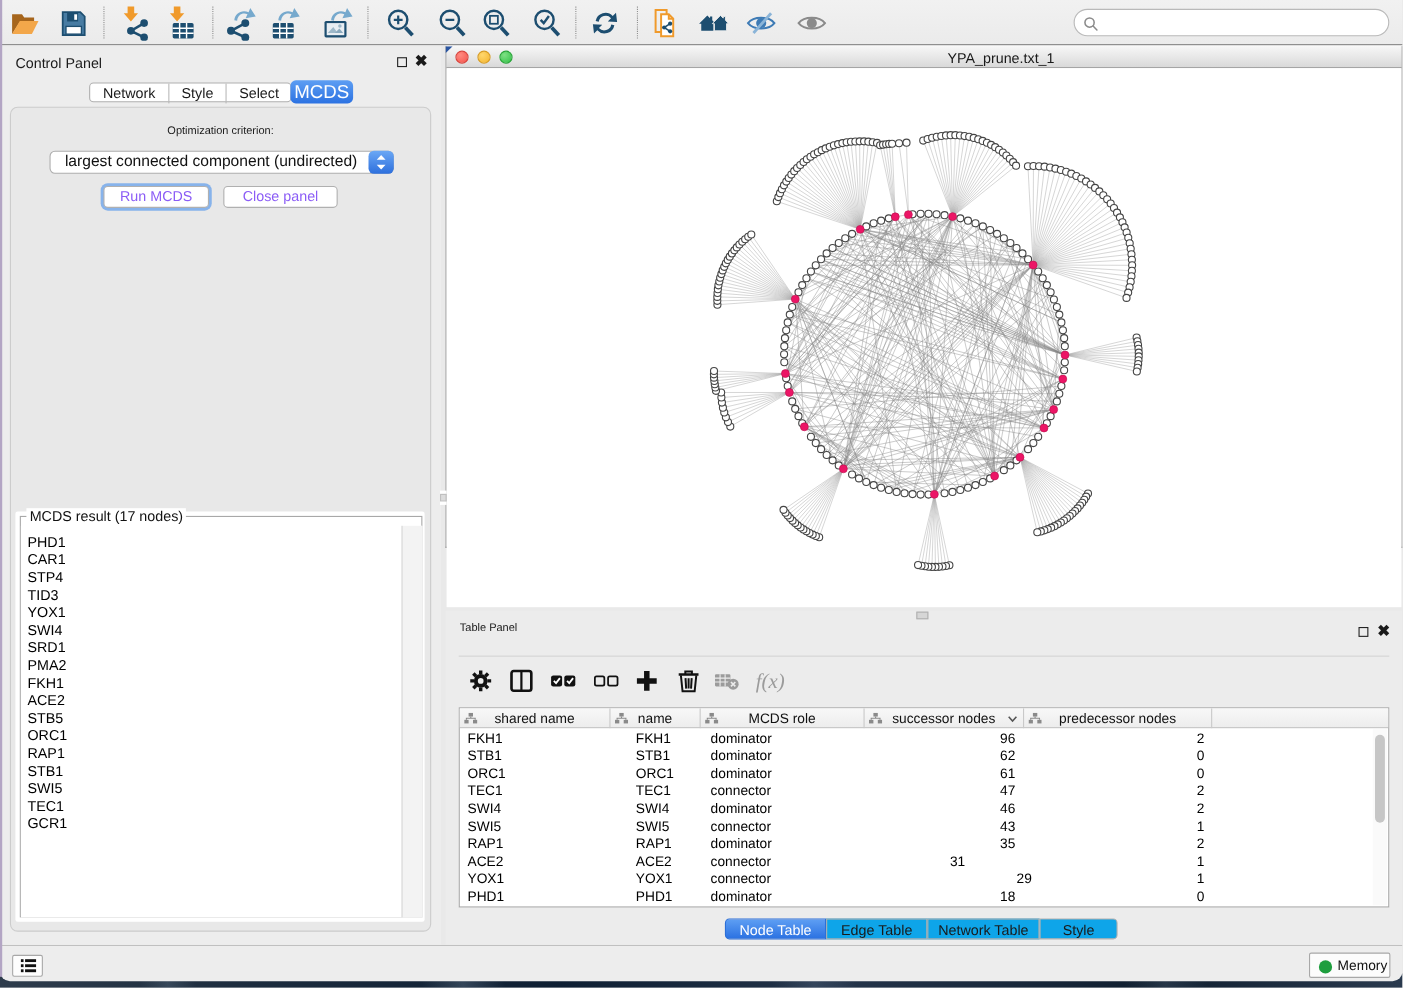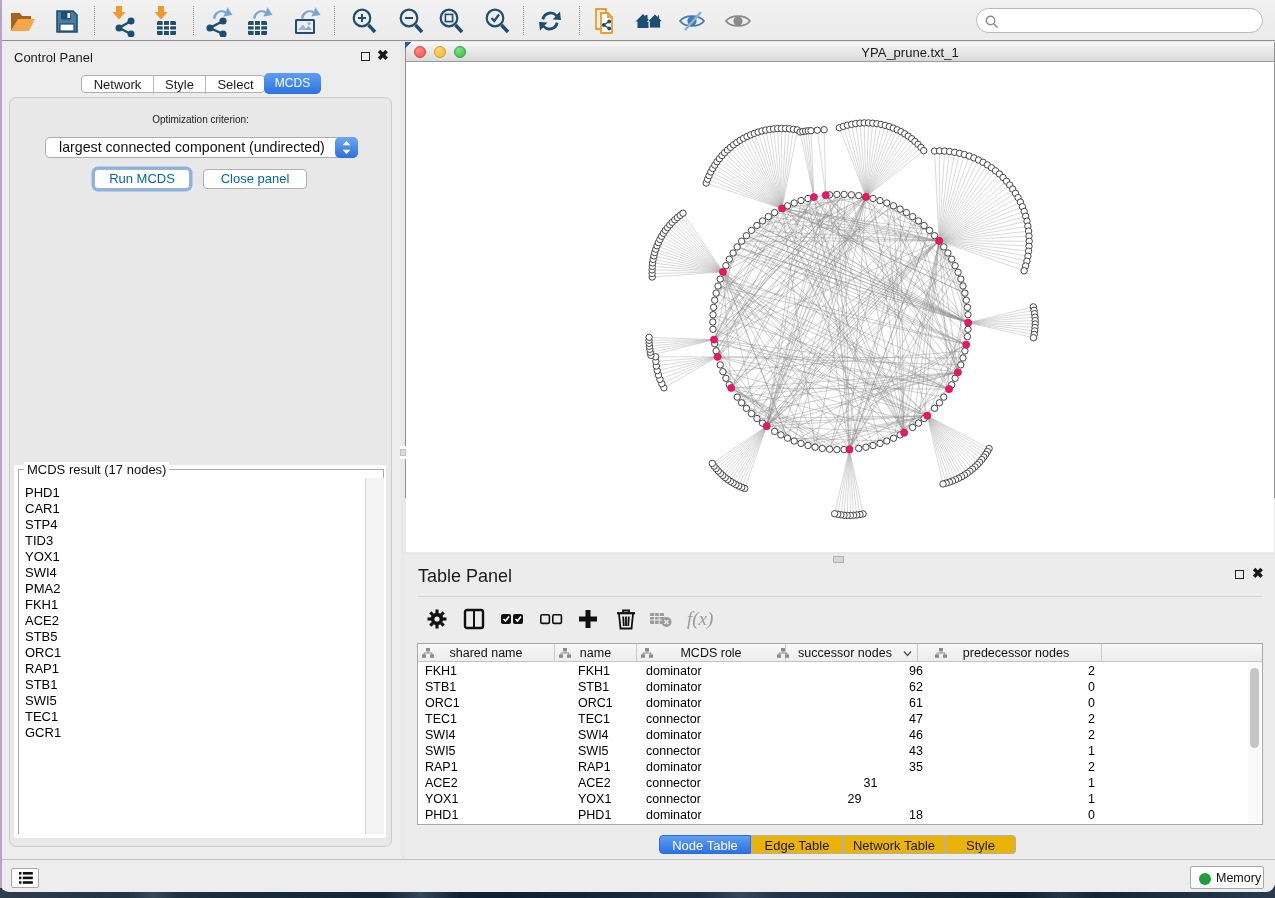--- a/index.html
+++ b/index.html
@@ -27,30 +27,30 @@
   background:#e8e8e8; border:1px solid #cccccc; border-radius:7px; }
 #mcds-white { position:absolute; left:14px; top:423px; width:372px; height:373px;
   background:#fff; border-radius:2px; }
 #tabbar { position:absolute; left:81px; top:33px; width:184px; height:18px;
   background:#fff; border:1px solid #b0b0b0; border-radius:4px; }
 .tabdiv { position:absolute; top:0; width:0; height:18px; border-left:1px solid #b9b9b9; }
 .tab { position:absolute; top:0; height:18px; line-height:18px; text-align:center;
   font-size:13px; color:#1a1a1a; }
 #tab-mcds { position:absolute; left:264px; top:31px; width:57px; height:21px;
   background:linear-gradient(#5d9ef3,#2c72e2); border-radius:5px; color:#fff;
-  font-size:12px; text-align:center; line-height:21px; }
+  font-size:17px; text-align:center; line-height:21px; }
 #opt-label { position:absolute; left:0; top:72px; width:401px; text-align:center;
   font-size:10px; color:#1a1a1a; }
 #dropdown { position:absolute; left:45px; top:95px; width:313px; height:21px;
   background:#fff; border:1px solid #adadad; border-radius:5px;text-decoration:underline; }
 #dropdown .dtext { position:absolute; left:13px; top:0; line-height:19px; font-size:14.2px; color:#111; }
 #dropdown .spin { position:absolute; right:-1px; top:-1px; width:23px; height:21px;
   background:linear-gradient(#6ba8f5,#2d6fdd); border-radius:5px; }
 .btn { position:absolute; height:20px; background:#fff; border:1px solid #b0b0b0;
-  border-radius:4px; font-size:13px; color:#0369a1; text-align:center; line-height:18px; }
+  border-radius:4px; font-size:13px; color:#8b5cf6; text-align:center; line-height:18px; }
 #btn-run { left:94px; top:127px; width:96px; box-shadow:0 0 0 2.5px rgba(110,165,235,.8); }
 #btn-close { left:203px; top:127px; width:104px; }
 #fieldset { position:absolute; left:18px; top:427px; width:366px; height:365px;
   border:1px solid #a8a8a8; }
 #fieldset .legend { position:absolute; left:5px; top:-8px; background:#fff;
   font-size:13px; color:#111; padding:0 3px; }
 #mlist { position:absolute; left:0px; top:8px; width:365px; height:356px;
   background:#fff; font-size:13px; color:#000; }
 #mlist .li { height:16px; line-height:16px; padding-left:6px; }
 #mlist { padding-top:7px; }
@@ -63,41 +63,41 @@
 #nettitle { position:absolute; left:0; top:0; width:868px; height:20px;
   background:linear-gradient(#f7f7f7,#d9d9d9); border-bottom:1px solid #9c9c9c; }
 .tl { position:absolute; top:4px; width:12px; height:12px; border-radius:50%; }
 #nettitle .t { position:absolute; left:140px; top:3px; width:728px; text-align:center;
   font-size:13px; color:#1a1a1a; }
 #netcanvas { position:absolute; left:0; top:20px; width:868px; height:490px; background:#fff; }
 #hsplit { position:absolute; left:833px; top:556px; width:11px; height:7px; background:#d6d6d6; border:1px solid #b0b0b0; z-index:30;}
 
 
 #tpanel { left:405px; top:555px; width:870px; height:304px; background:#ececec; }
-#tp-title { position:absolute; left:13px; top:11px; font-size:18px; color:#1a1a1a; }
+#tp-title { position:absolute; left:13px; top:11px; font-size:10px; color:#1a1a1a; }
 #tp-float { position:absolute; left:830px; top:15px; width:9px; height:9px; border:1.5px solid #222; }
 #tp-close { position:absolute; left:847px; top:10px; font-size:14px; font-weight:bold; color:#1a1a1a; }
 #tp-toolbar { position:absolute; left:12px; top:41px; width:846px; height:44px;
   border-top:1px solid #d5d5d5; }
 #tbl { position:absolute; left:12px; top:88px; width:846px; height:182px;
   background:#fff; border:1px solid #a8a8a8; }
 #thead { position:absolute; left:0; top:0; width:844px; height:18px;
   background:linear-gradient(#f8f8f8,#ededed); border-bottom:1px solid #c4c4c4; }
 .hcell { position:absolute; top:0; height:18px; border-right:1px solid #c9c9c9;
   font-size:12.5px; color:#111; text-align:center; line-height:18px; }
 .hicon { position:absolute; left:4px; top:4px; }
 #tbody { position:absolute; left:0; top:19px; width:844px; height:161px;
   font-size:12.5px; color:#000; }
 .trow { position:absolute; height:16px; line-height:16px; width:844px; }
 .trow span { position:absolute; }
 #tbl-sb { position:absolute; right:1px; top:19px; width:13px; height:160px; background:#fafafa; }
 #tbl-sb .thumb { position:absolute; left:2px; top:5px; width:9px; height:80px;
   background:#c6c6c6; border-radius:5px; }
 #btabs { position:absolute; left:254px; top:280px; height:19px; }
-.btab { position:absolute; top:0; height:19px; background:#eab308; border:1px solid #b0b0b0;
+.btab { position:absolute; top:0; height:19px; background:#0ea5e9; border:1px solid #b0b0b0;
   font-size:13px; color:#1a1a1a; text-align:center; line-height:19px; }
 
 
 #statusbar { left:0; top:859px; width:1275px; height:33px; background:#ededed;
   border-top:1px solid #c0c0c0; border-radius:0 0 9px 9px; z-index:20; }
 #listbtn { position:absolute; left:11px; top:8px; width:28px; height:20px;
   background:#fdfdfd; border:1px solid #a8a8a8; border-radius:2px; }
 #membtn { position:absolute; left:1190px; top:6px; width:74px; height:23px;
   background:#fcfcfc; border:1px solid #a8a8a8; border-radius:2px; }
 #membtn .mt { position:absolute; left:25px; top:4px; font-size:12.5px; color:#111; }
@@ -287,20 +287,21 @@
   <div id="btn-close" class="btn">Close panel</div>
   <div id="fieldset">
     <div class="legend">MCDS result (17 nodes)</div>
     <div id="mlist">
       <div class="li">PHD1</div>
         <div class="li">CAR1</div>
         <div class="li">STP4</div>
         <div class="li">TID3</div>
         <div class="li">YOX1</div>
       <div class="li">SWI4</div>
+        <div class="li">SRD1</div>
         <div class="li">PMA2</div>
         <div class="li">FKH1</div>
         <div class="li">ACE2</div>
       <div class="li">STB5</div>
         <div class="li">ORC1</div>
         <div class="li">RAP1</div>
         <div class="li">STB1</div>
         <div class="li">SWI5</div>
       <div class="li">TEC1</div>
         <div class="li">GCR1</div>
@@ -1159,21 +1160,21 @@
             </g>
           </svg>name</div>
 <div class="hcell" style="left:219px;width:149px;"><svg class="hicon" width="12" height="10" viewBox="0 0 12 10">
             <g fill="#8a8a8a">
               <rect x="4" y="0" width="4" height="3.4"></rect>
               <rect x="0" y="6.4" width="4" height="3.4"></rect>
               <rect x="8" y="6.4" width="4" height="3.4"></rect>
               <path d="M6 3.4 L6 5 M2 6.4 L2 5 L10 5 L10 6.4" stroke="#8a8a8a" stroke-width="1" fill="none"></path>
             </g>
           </svg>MCDS role</div>
-<div class="hcell" style="left:355px;width:145px;"><svg class="hicon" width="12" height="10" viewBox="0 0 12 10">
+<div class="hcell" style="left:368px;width:145px;"><svg class="hicon" width="12" height="10" viewBox="0 0 12 10">
             <g fill="#8a8a8a">
               <rect x="4" y="0" width="4" height="3.4"></rect>
               <rect x="0" y="6.4" width="4" height="3.4"></rect>
               <rect x="8" y="6.4" width="4" height="3.4"></rect>
               <path d="M6 3.4 L6 5 M2 6.4 L2 5 L10 5 L10 6.4" stroke="#8a8a8a" stroke-width="1" fill="none"></path>
             </g>
           </svg>successor nodes<svg style="position:absolute;right:5px;top:6px" width="9" height="7" viewBox="0 0 9 7">
             <path d="M1 1.5 L4.5 5.5 L8 1.5" fill="none" stroke="#555" stroke-width="1.4"></path>
           </svg></div>
 <div class="hcell" style="left:513px;width:171px;"><svg class="hicon" width="12" height="10" viewBox="0 0 12 10">
@@ -1239,21 +1240,21 @@
 <span style="left:7px;">ACE2</span>
           <span style="left:160px;">ACE2</span>
           <span style="left:228px;">connector</span>
 <span style="left:384px;width:137px;text-align:center;">31</span>
           <span style="left:513px;width:164px;text-align:right;">1</span>
 </div>
 <div class="trow" style="top:128px;">
 <span style="left:7px;">YOX1</span>
           <span style="left:160px;">YOX1</span>
           <span style="left:228px;">connector</span>
-<span style="left:368px;width:137px;text-align:center;">29</span>
+<span style="left:383px;width:137px;text-align:right;">29</span>
           <span style="left:513px;width:164px;text-align:right;">1</span>
 </div>
 <div class="trow" style="top:144px;">
 <span style="left:7px;">PHD1</span>
           <span style="left:160px;">PHD1</span>
           <span style="left:228px;">dominator</span>
 <span style="left:368px;width:137px;text-align:right;">18</span>
           <span style="left:513px;width:164px;text-align:right;">0</span>
 </div>
       </div>

